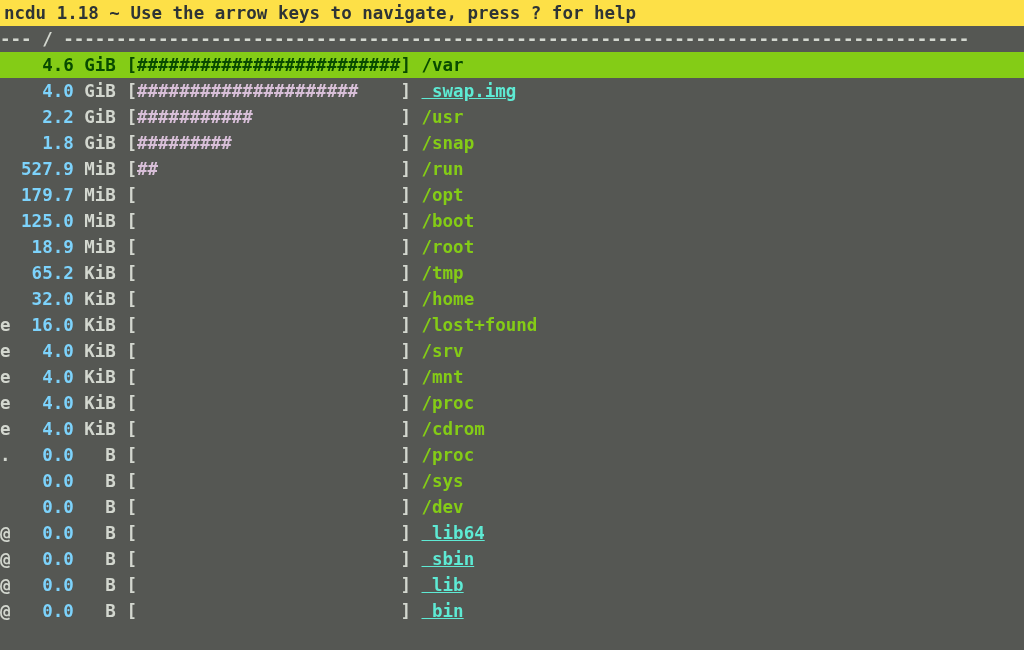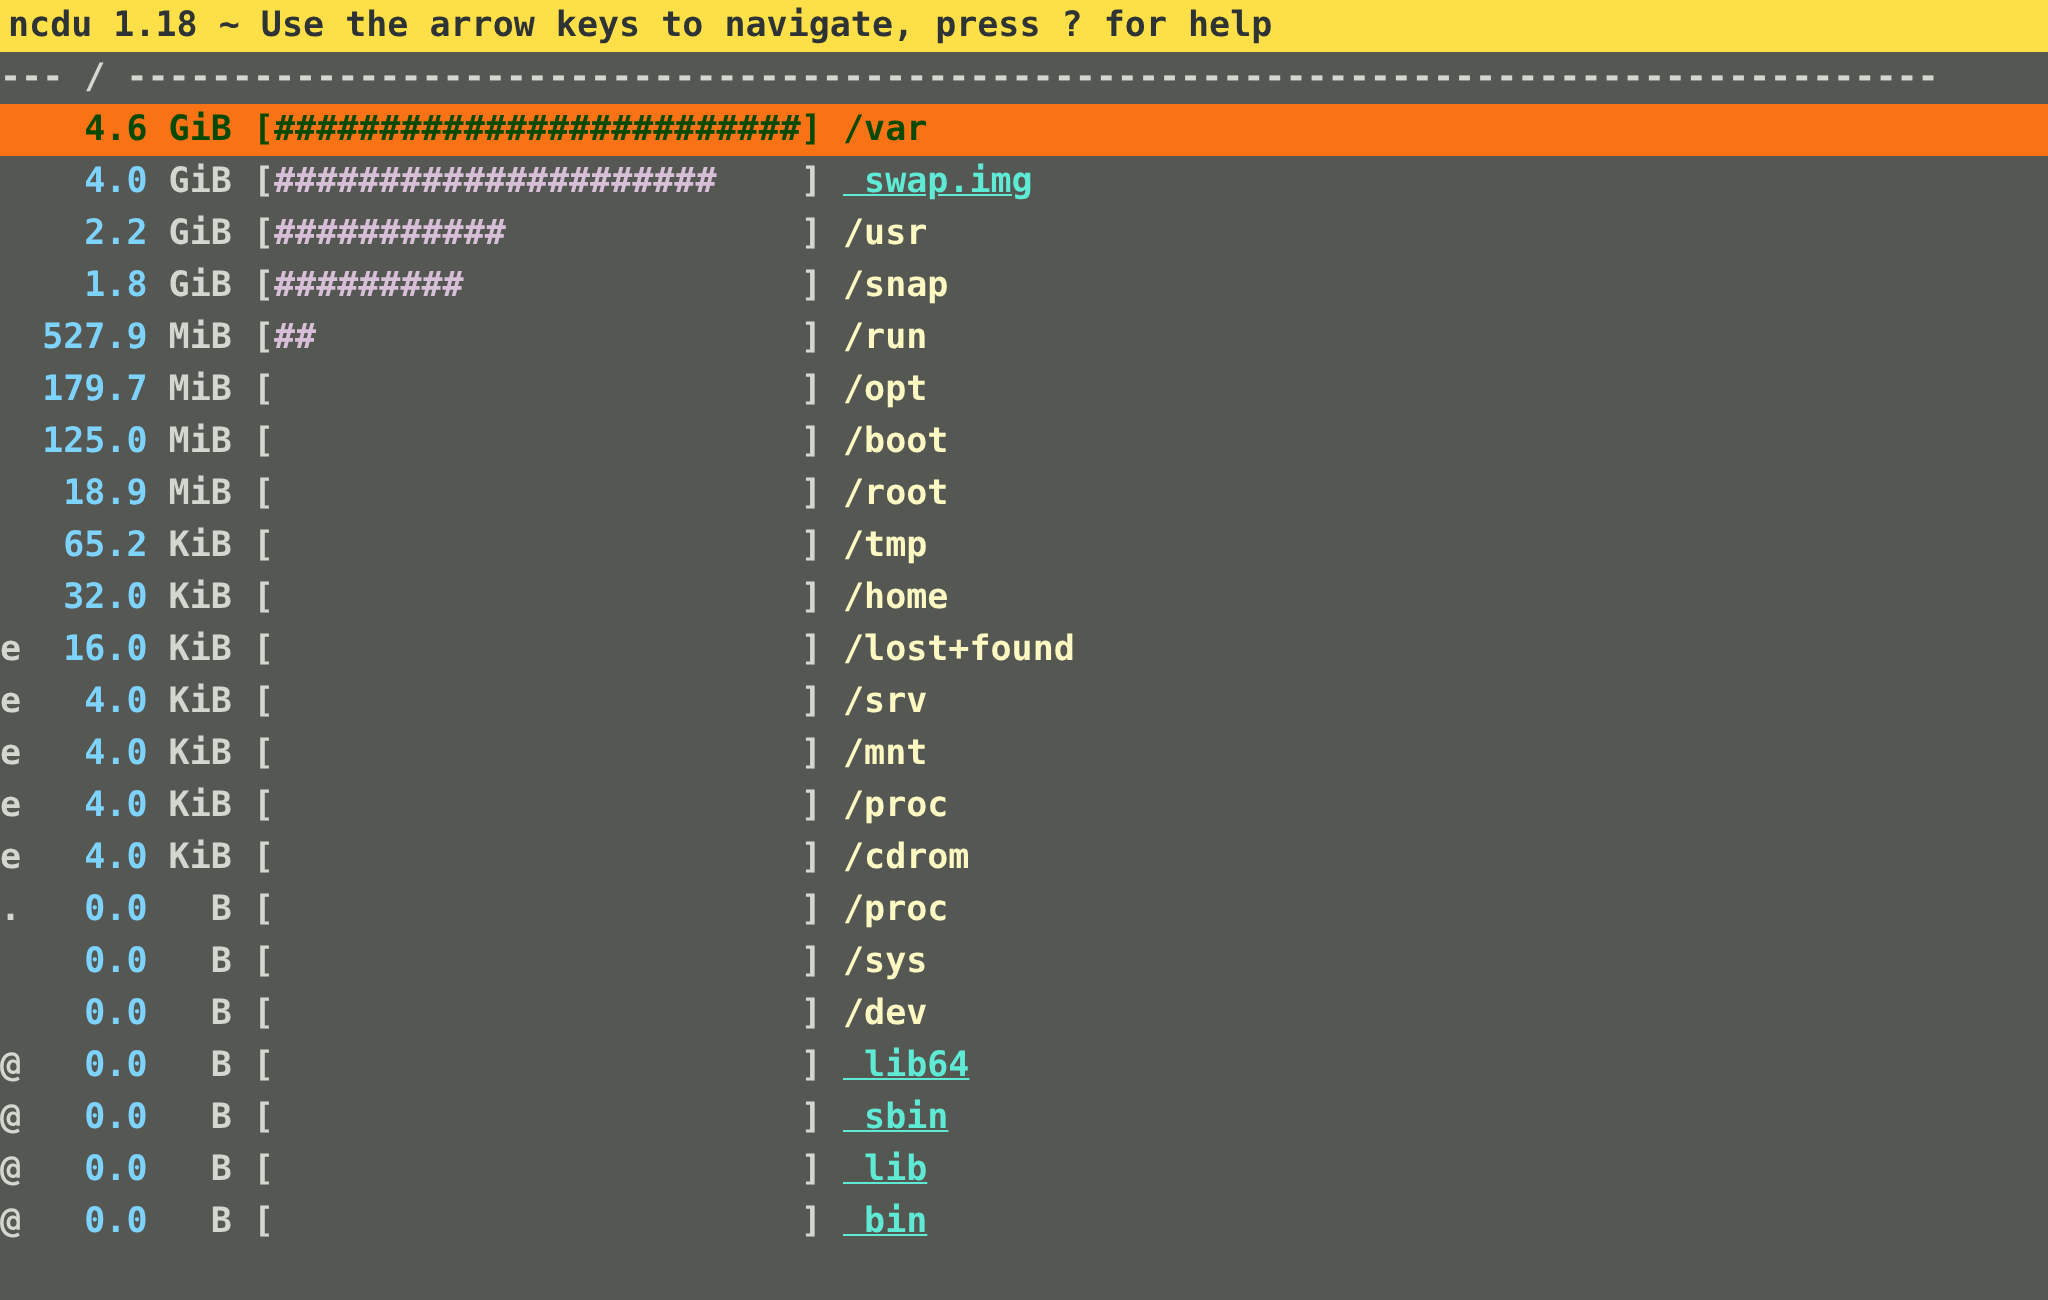--- a/index.html
+++ b/index.html
@@ -23,31 +23,31 @@
     color: #d3d7cf;
     white-space: pre;
     padding: 0 0;
   }
   .row {
     white-space: pre;
     color: #d3d7cf;
     padding: 0 0;
   }
   .row.selected {
-    background: #f97316;
+    background: #84cc16;
     color: #084a00;
   }
   .row.selected .bar { color: #084a00; }
   .flag { display:inline-block; width: 1ch; }
   .size { color: #7dd3fc; }
   .row.selected .size { color: #084a00; }
   .bar { color: #d8bfd8; } 
   .bracket { color: #d3d7cf; }
   .row.selected .bracket { color: #084a00; }
-  .name-dir { color: #fef9c3; }
+  .name-dir { color: #84cc16; }
   .name-file { color: #5eead4; text-decoration: underline; }
   .row.selected .name-dir, .row.selected .name-file { color: #084a00; }
   .rows { }
 </style>
 </head>
 <body>
 
 <div class="titlebar"><span>ncdu 1.18 ~ Use the arrow keys to navigate, press ? for help</span></div>
 <div class="path-line"><span>--- </span><span>/</span><span> --------------------------------------------------------------------------------------</span></div>
 <div class="rows" id="rows">

